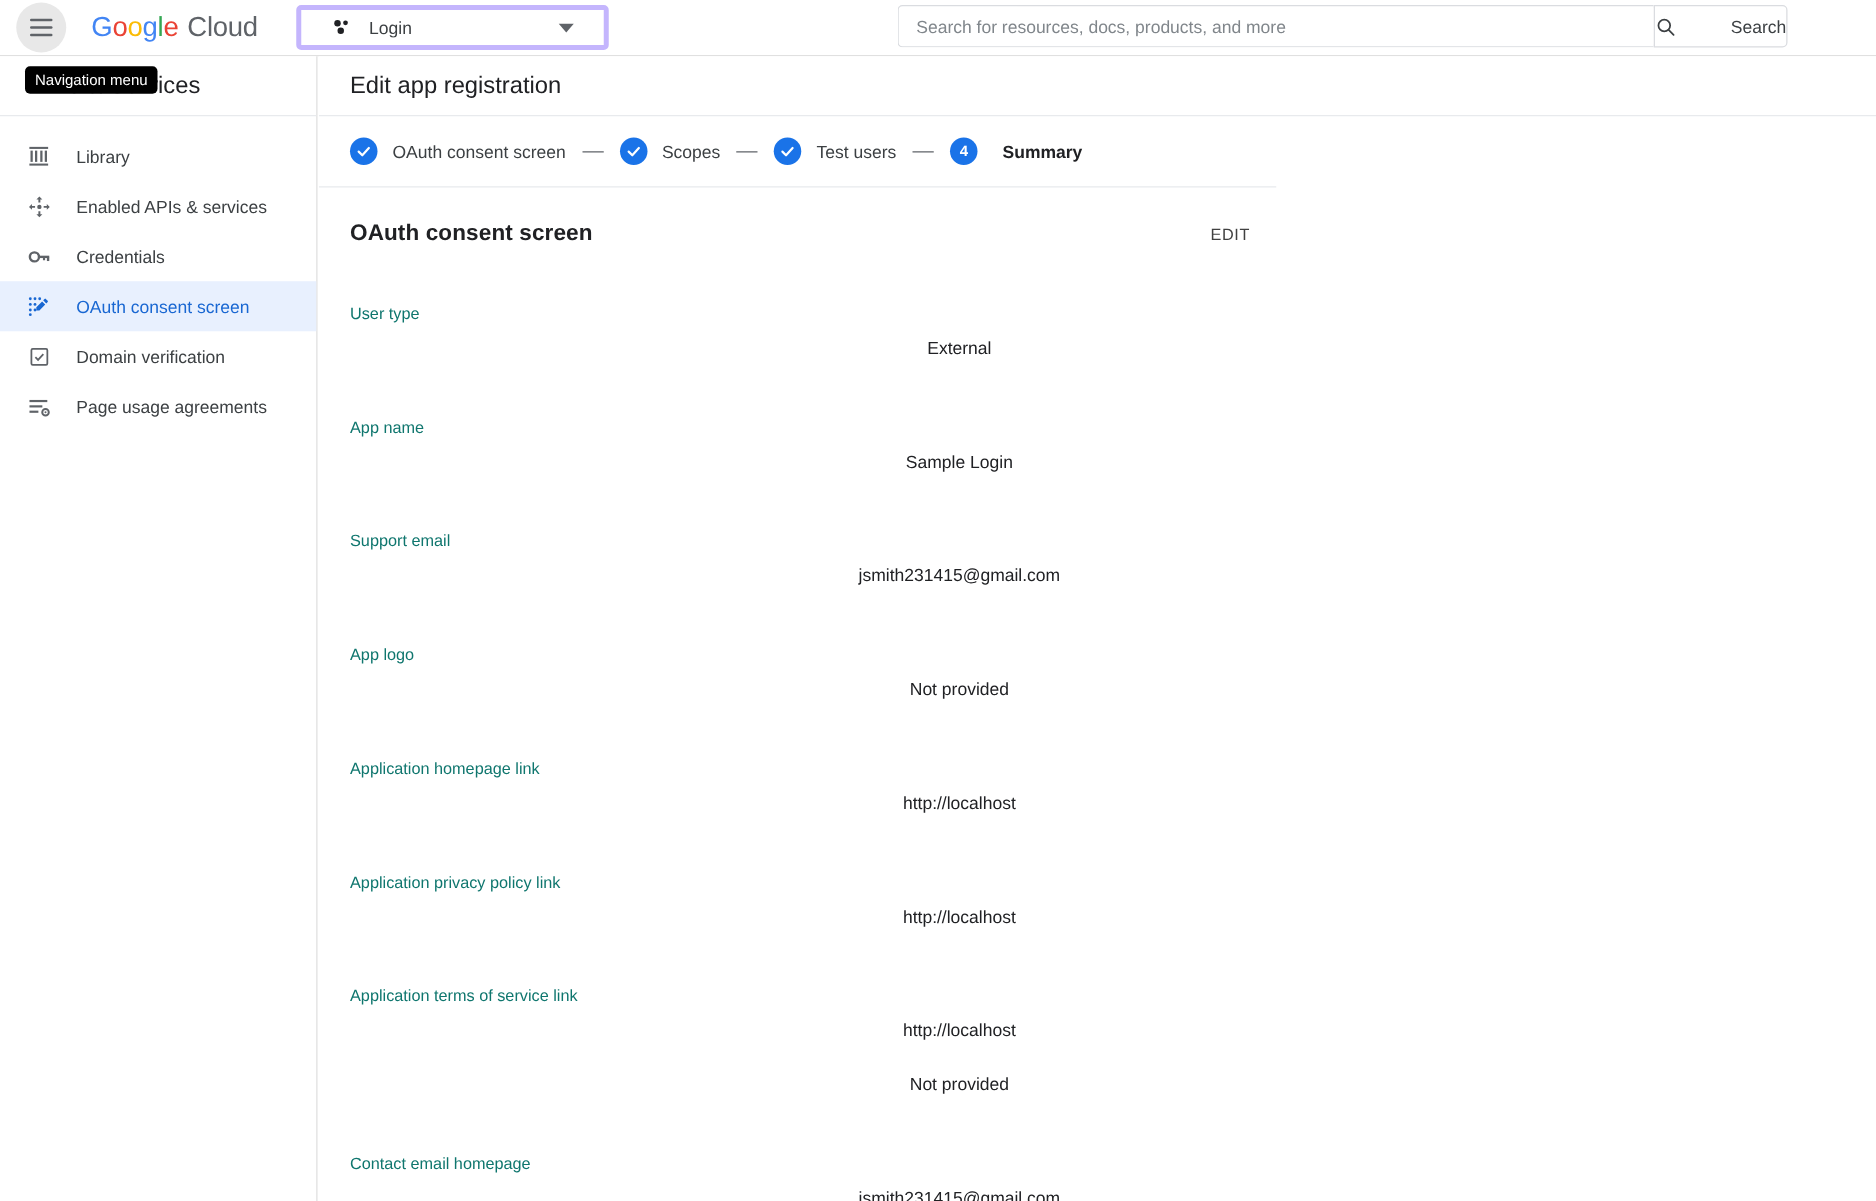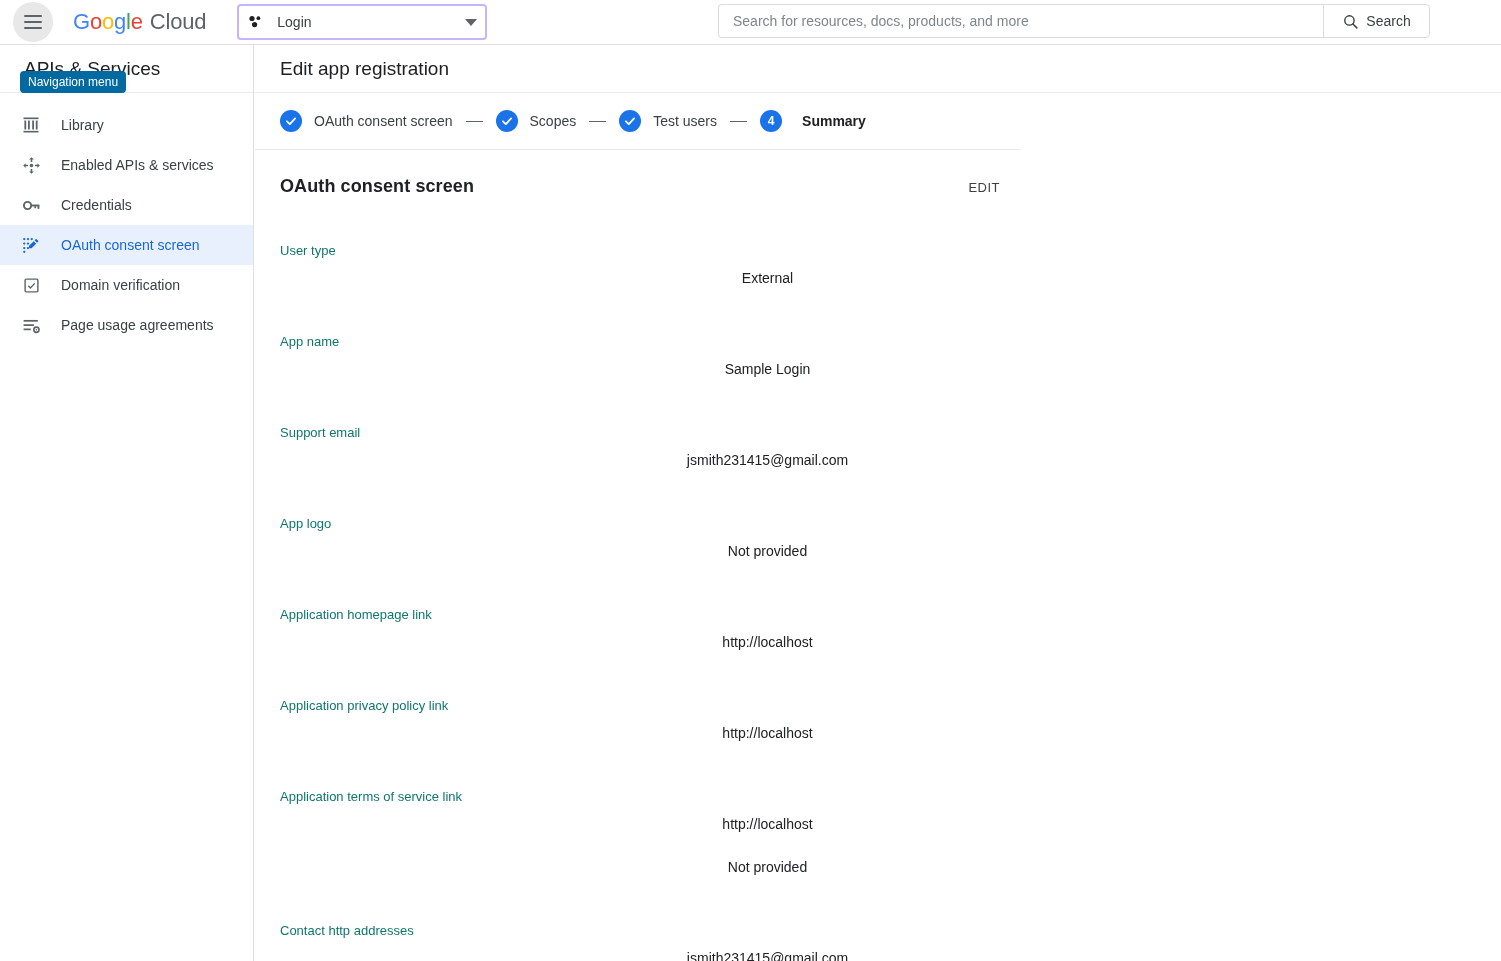--- a/index.html
+++ b/index.html
@@ -58,25 +58,25 @@
   .brand .g3 { color: #fbbc05; }
   .brand .g4 { color: #4285f4; }
   .brand .g5 { color: #34a853; }
   .brand .g6 { color: #ea4335; }
   .brand .cloud { color: #5f6368; margin-left: 7px; font-weight: 400; }
 
   .project-selector {
     margin-left: 31px;
     width: 250px;
     height: 36px;
-    border: 2px solid #c4b5fd;
+    border: 4px solid #c4b5fd;
     border-radius: 4px;
     display: flex;
     align-items: center;
-    padding: 0 8px;
+    padding: 0 24px;
     cursor: pointer;
     background: #fff;
     flex: 0 0 auto;
   }
   .proj-dots { width: 18px; height: 18px; flex: 0 0 auto; }
   .project-name {
     margin-left: 12px;
     font-size: 14px;
     color: #3c4043;
     flex: 1 1 auto;
@@ -118,32 +118,32 @@
     background: transparent;
   }
   .search-input-box input::placeholder { color: #80868b; }
   .search-btn {
     width: 107px; height: 34px;
     border: 1px solid #dadce0;
     border-radius: 0 4px 4px 0;
     background: #fff;
     display: flex;
     align-items: center;
-    justify-content: center;
+    justify-content: space-between;
     gap: 7px;
     cursor: pointer;
     font-size: 14px;
     color: #3c4043;
   }
 
   
   .tooltip {
     position: absolute;
-    left: 20px; top: 71px;
-    background: #0369a1;
+    left: 20px; top: 53px;
+    background: #000000;
     color: #fff;
     font-size: 12px;
     padding: 4px 8px;
     border-radius: 4px;
     white-space: nowrap;
     z-index: 50;
   }
 
   
   .sidebar {
@@ -504,21 +504,21 @@
     <div class="field">
       <div class="field-label">Application terms of service link</div>
       <div class="field-value">http://localhost</div>
     </div>
 
     <div class="field">
       <div class="field-value">Not provided</div>
     </div>
 
     <div class="field">
-      <div class="field-label">Contact http addresses</div>
+      <div class="field-label">Contact email homepage</div>
       <div class="field-value">jsmith231415@gmail.com</div>
     </div>
 
     <div class="section-divider"></div>
 
     <div class="section-head scopes">
       <div class="section-title">Scopes</div>
       <div class="edit-link">EDIT</div>
     </div>
 

